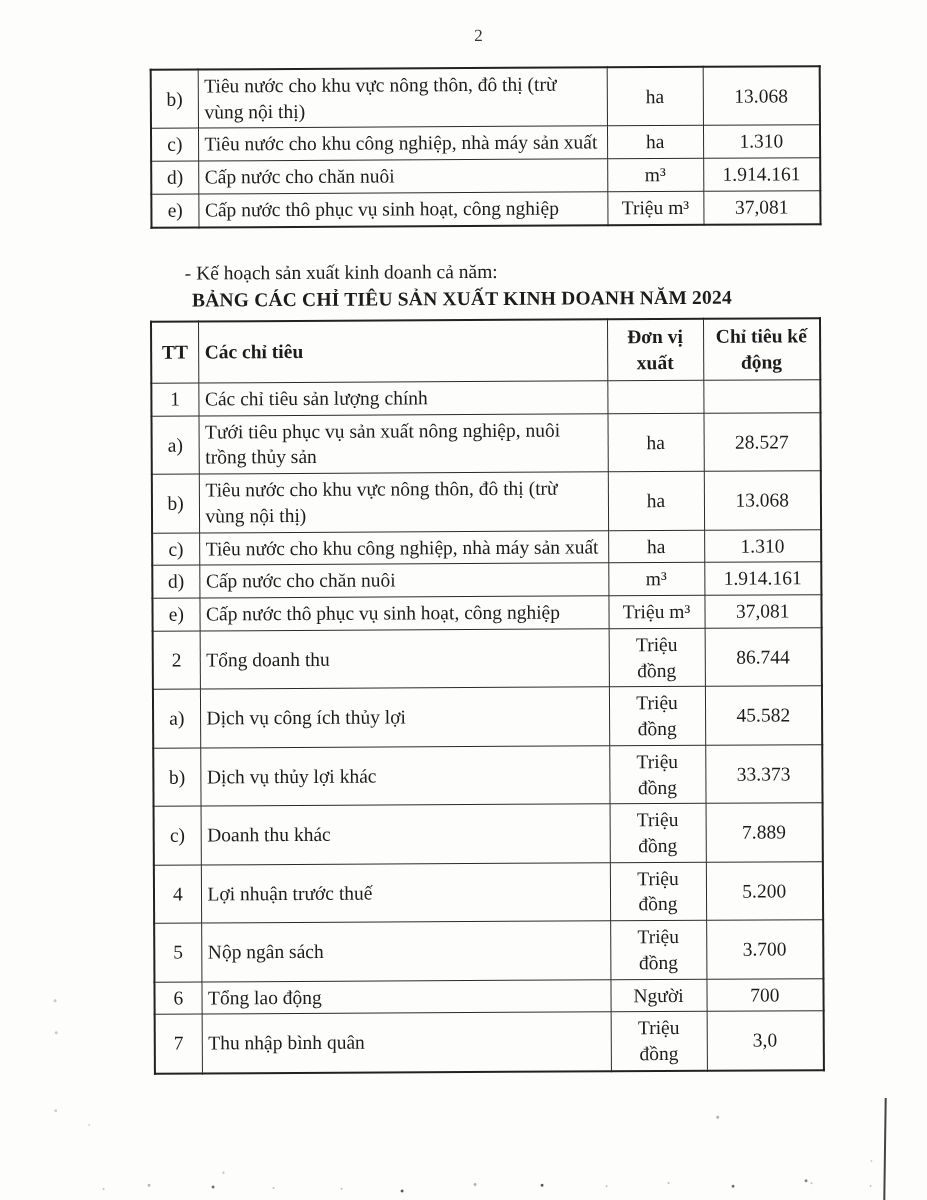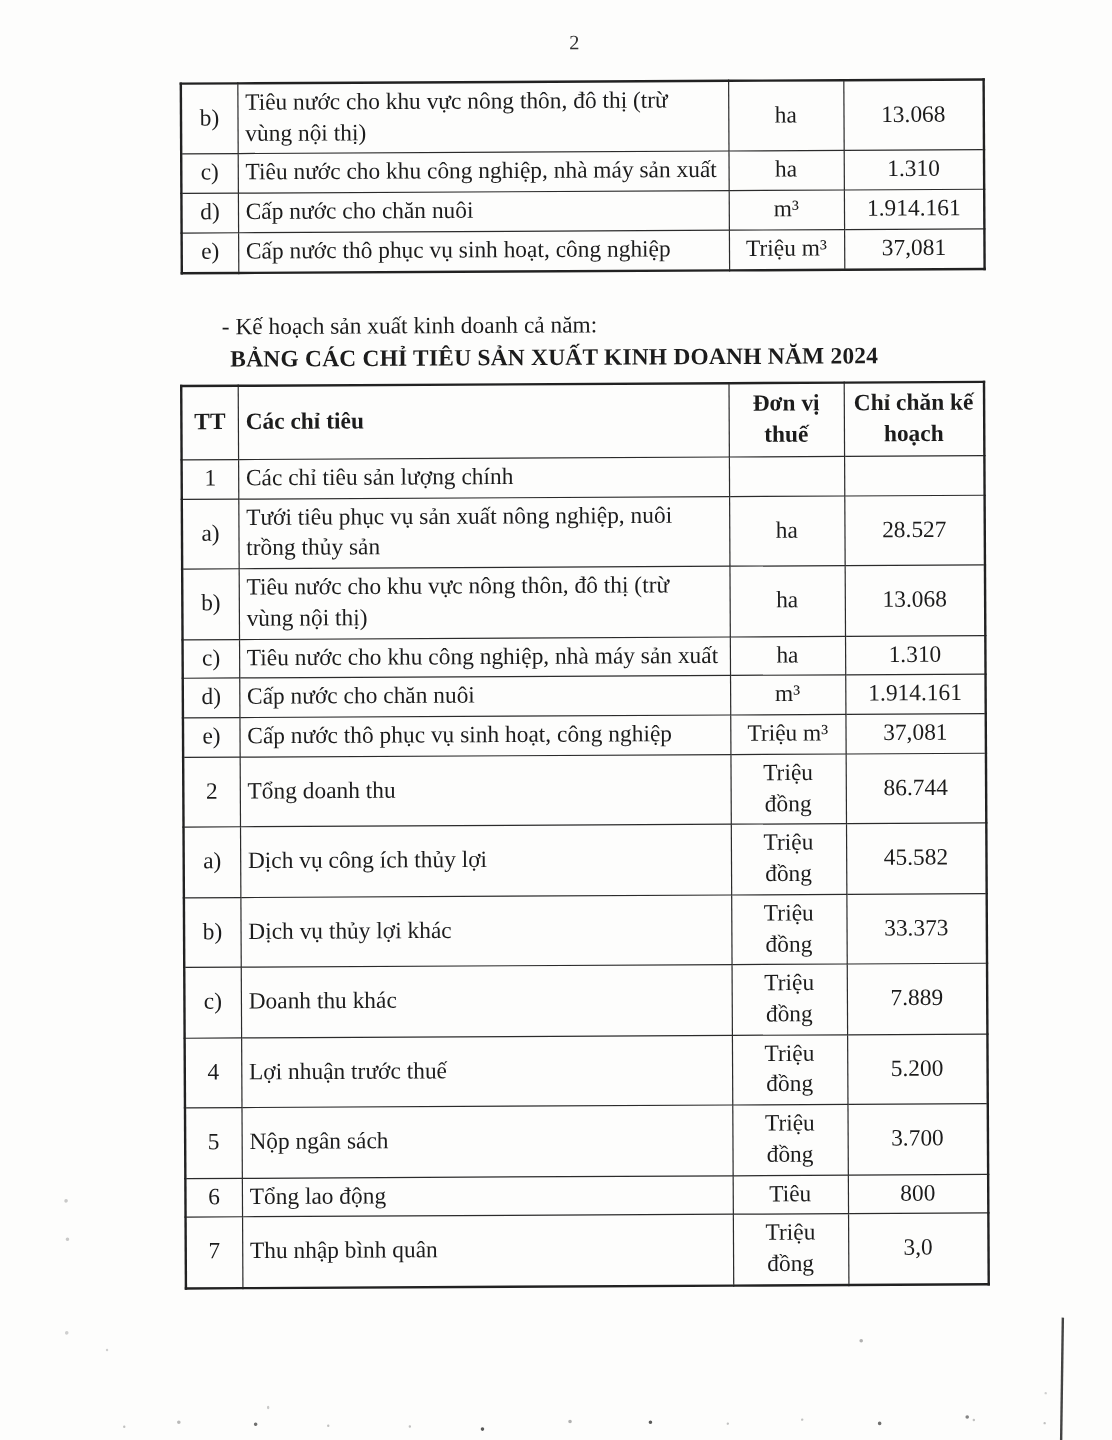--- a/index.html
+++ b/index.html
@@ -113,22 +113,22 @@
     <colgroup>
       <col class="c-no">
         <col class="c-label">
         <col class="c-unit">
         <col class="c-value">
     </colgroup>
     <thead>
       <tr>
         <th class="c-no">TT</th>
         <th class="c-label">Các chỉ tiêu</th>
-        <th class="c-unit">Đơn vị thuế</th>
-        <th class="c-value">Chỉ chăn kế hoạch</th>
+        <th class="c-unit">Đơn vị xuất</th>
+        <th class="c-value">Chỉ tiêu kế động</th>
       </tr>
     </thead>
     <tbody>
         <tr>
           <td class="c-no">1</td>
           <td class="c-label">Các chỉ tiêu sản lượng chính</td>
           <td class="c-unit"></td>
           <td class="c-value"></td>
         </tr>
         <tr>
@@ -193,22 +193,22 @@
         </tr>
         <tr>
           <td class="c-no">5</td>
           <td class="c-label">Nộp ngân sách</td>
           <td class="c-unit">Triệu đồng</td>
           <td class="c-value">3.700</td>
         </tr>
         <tr>
           <td class="c-no">6</td>
           <td class="c-label">Tổng lao động</td>
-          <td class="c-unit">Tiêu</td>
-          <td class="c-value">800</td>
+          <td class="c-unit">Người</td>
+          <td class="c-value">700</td>
         </tr>
         <tr>
           <td class="c-no">7</td>
           <td class="c-label">Thu nhập bình quân</td>
           <td class="c-unit">Triệu đồng</td>
           <td class="c-value">3,0</td>
         </tr>
       </tbody>
   </table>
 

